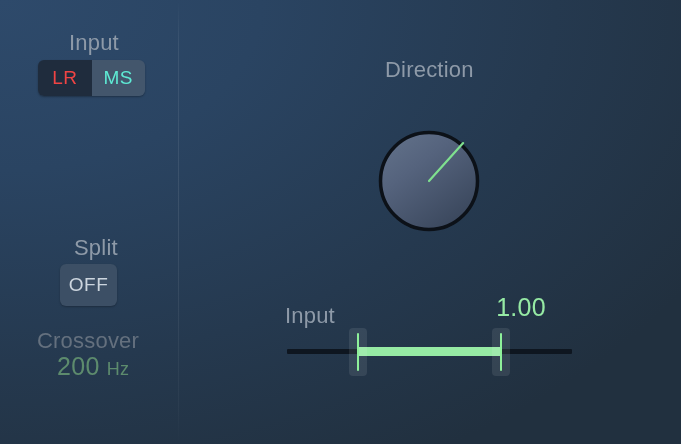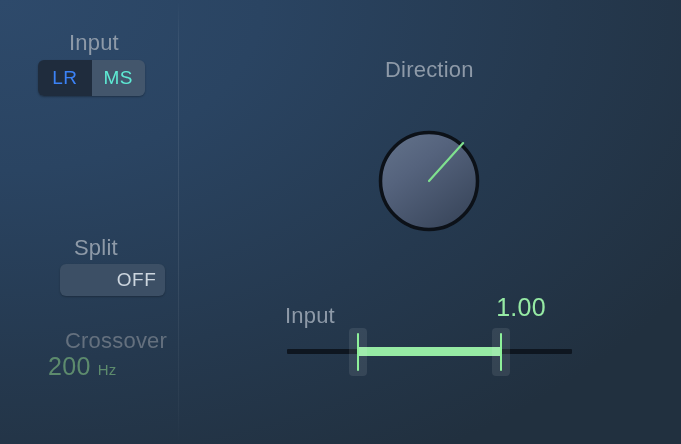--- a/index.html
+++ b/index.html
@@ -73,61 +73,60 @@
     display: flex;
     align-items: center;
     justify-content: center;
     font-size: 19px;
     letter-spacing: 0.4px;
     cursor: pointer;
     user-select: none;
   }
   .seg.on {
     background: #1f2c3d;
-    color: #3b82f6;
+    color: #ef4444;
   }
   .seg.off {
     background: #43566c;
     color: #5eead4;
   }
 
   
   #split-label { left: 74px; top: 235px; }
 
   #split-btn {
     position: absolute;
     left: 60px;
     top: 264px;
     width: 57px;
-    height: 32px;
+    height: 42px;
     border-radius: 6px;
     background: #3c4f65;
     color: #ccd5de;
     font-size: 19px;
     letter-spacing: 0.5px;
     display: flex;
     align-items: center;
     justify-content: center;
     cursor: pointer;
     user-select: none;
     box-shadow: 0 1px 2px rgba(0,0,0,0.25);
-    padding-left: 48px;
-  }
-
-  
-  #crossover-label { left: 37px; top: 328px; margin-left: 28px; }
+  }
+
+  
+  #crossover-label { left: 37px; top: 328px; }
   #crossover-value {
-    left: 48px;
+    left: 57px;
     top: 352px;
     display: flex;
     align-items: baseline;
     gap: 7px;
   }
   #crossover-unit {
-    font-size: 15px;
+    font-size: 18px;
     color: #5d8b6d;
   }
 
   
   #direction-label { left: 385px; top: 57px; }
   #direction-value {
     left: 382px;
     top: 81px;
     display: flex;
     align-items: baseline;

